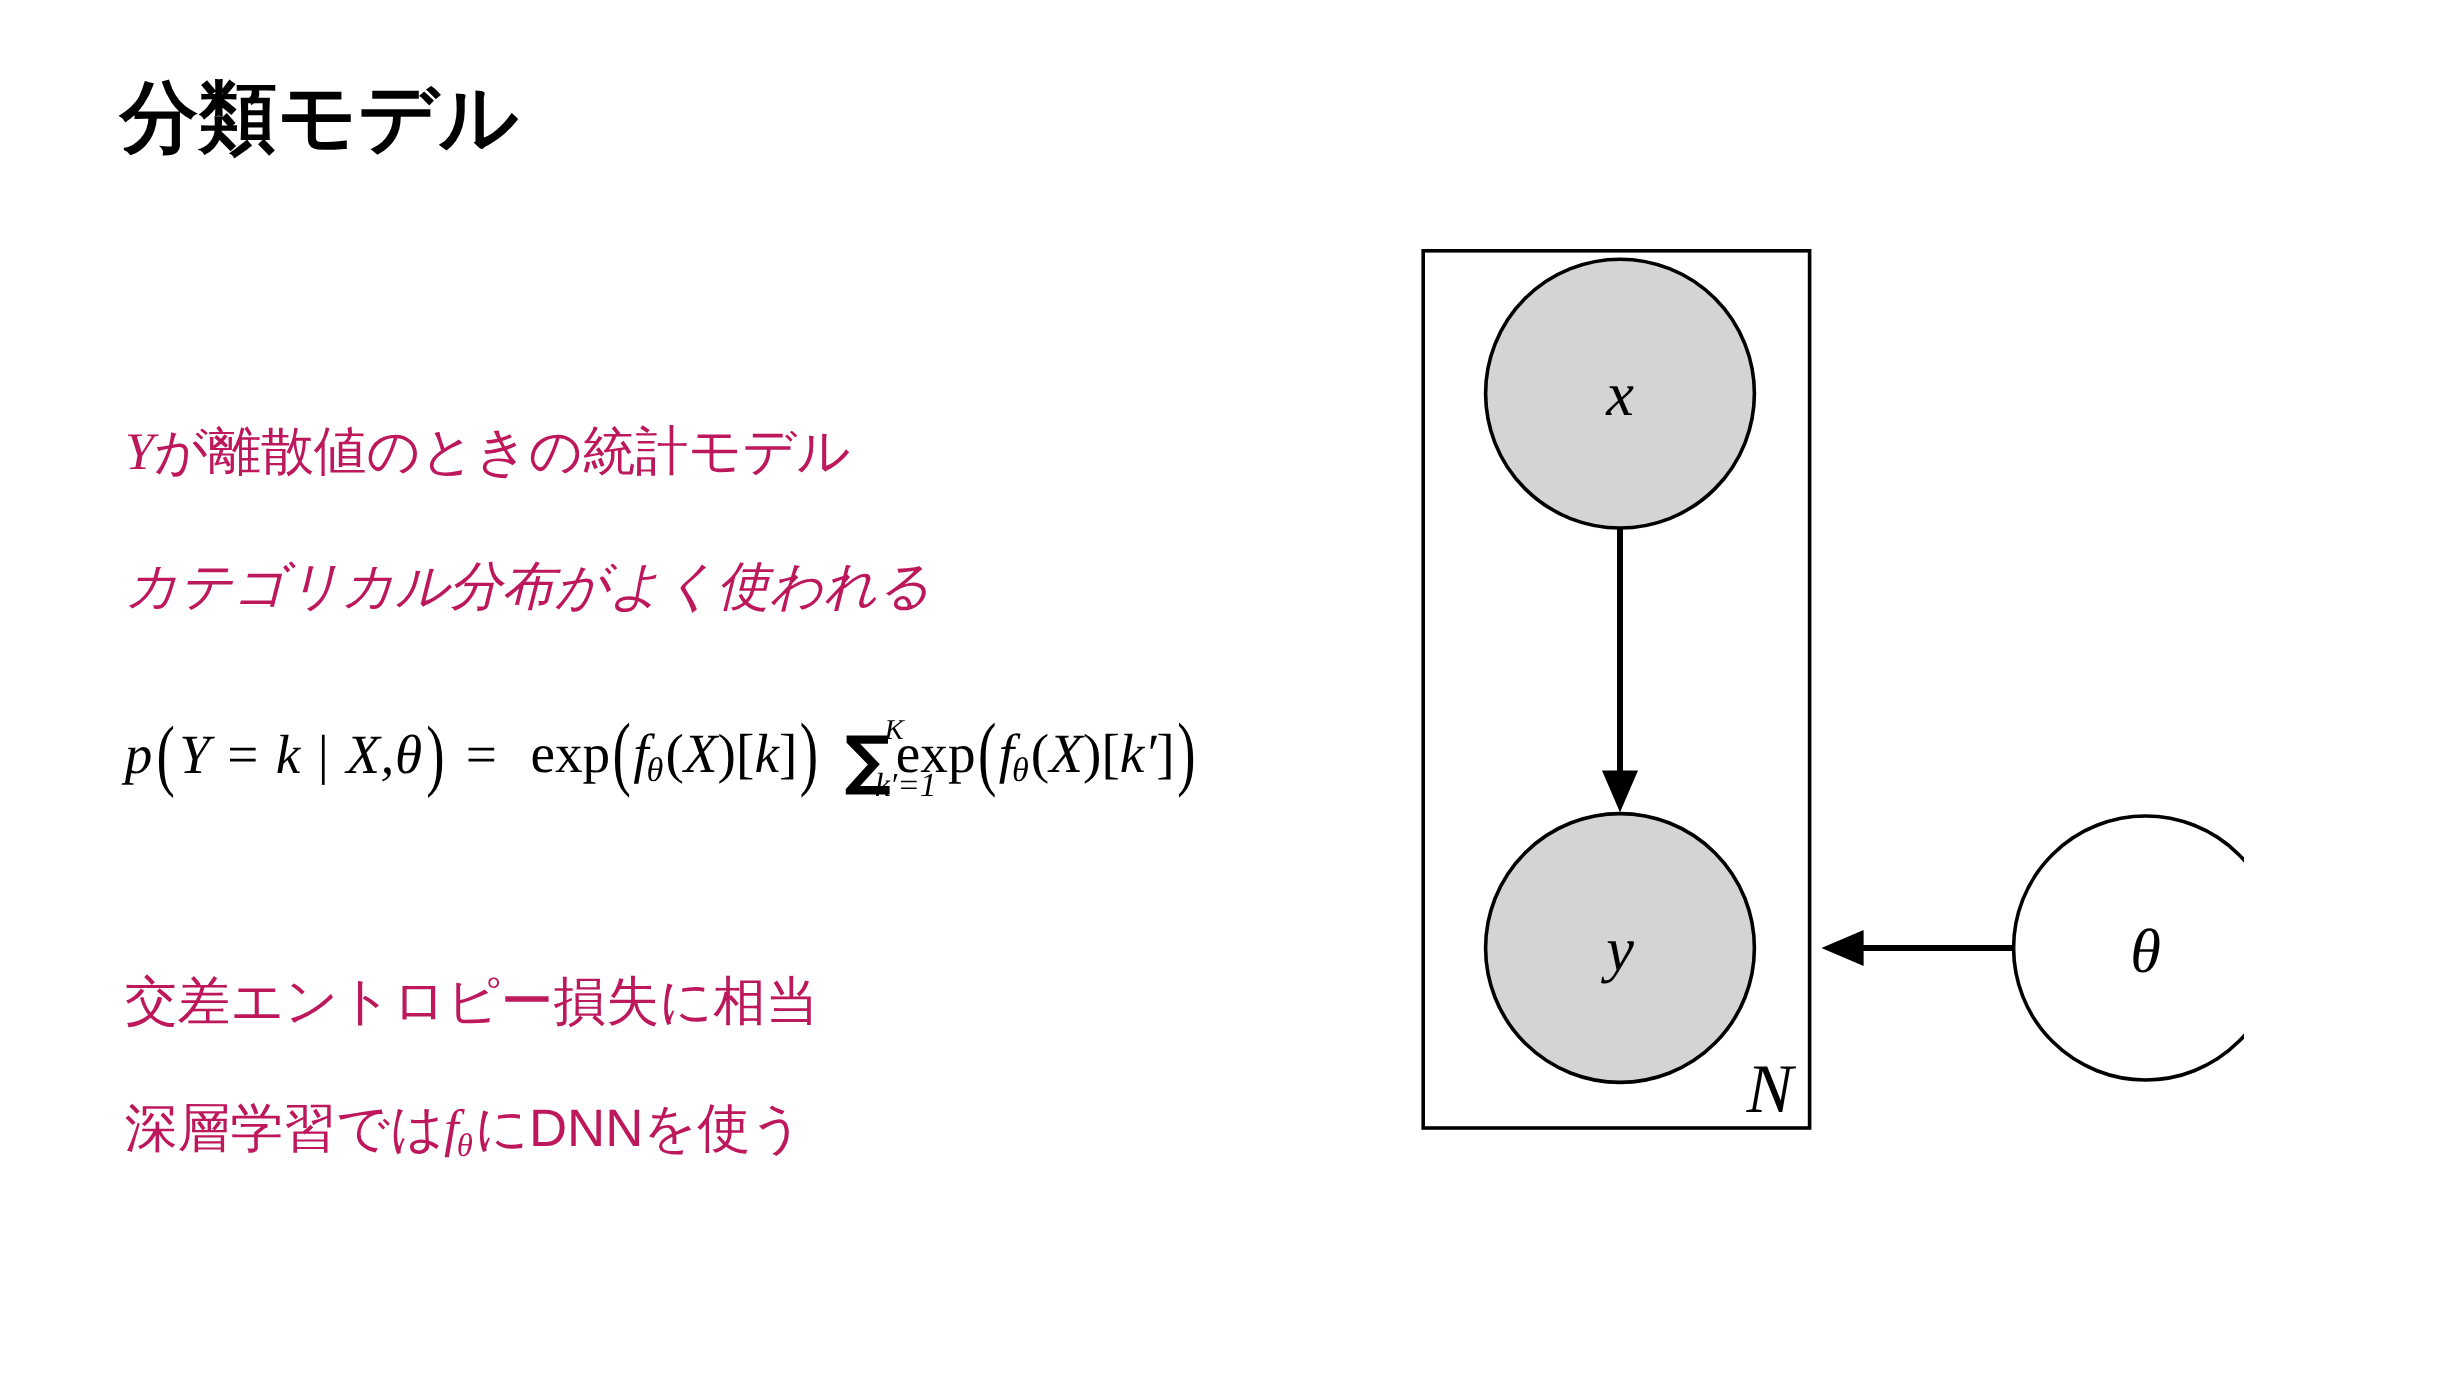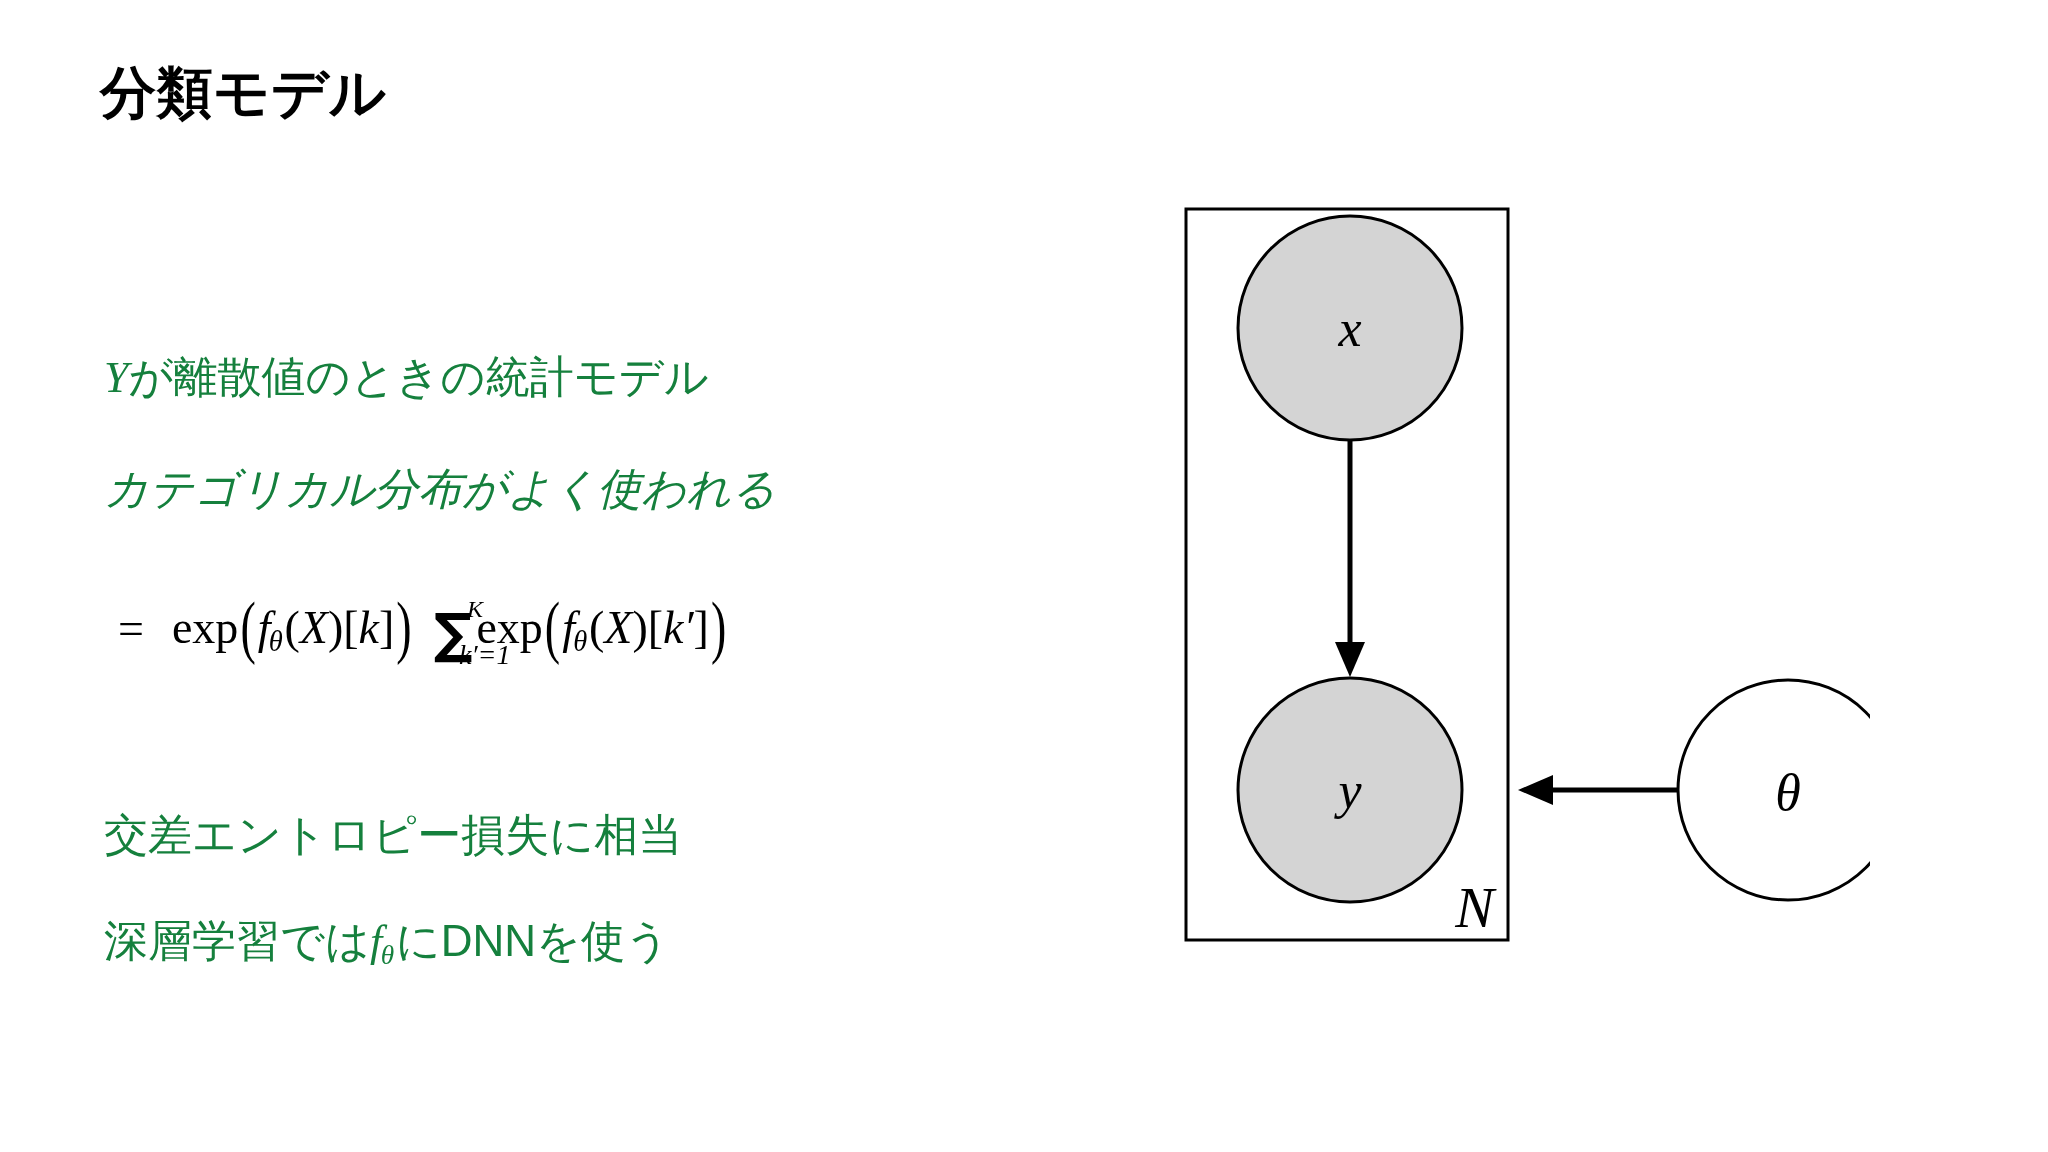--- a/index.html
+++ b/index.html
@@ -16,40 +16,40 @@
     color: #000000;
   }
 
   
   #slide-title {
     position: absolute;
     left: 100px;
     top: 62px;
     font-family: "Liberation Sans", sans-serif;
     font-weight: bold;
-    font-size: 56px;
+    font-size: 65px;
     letter-spacing: 0.01em;
     line-height: 1.1;
     white-space: nowrap;
   }
 
   
   #body-column {
     position: absolute;
     left: 104px;
     top: 355px;
     width: 900px;
   }
 
   .body-line {
     font-family: "Liberation Serif", serif;
     font-size: 44px;
     line-height: 1.0;
     white-space: nowrap;
-    color: #15803d;
+    color: #be185d;
   }
 
   .bl-1 { position: absolute; left: 0;  top: 0px; }
   .bl-2 { position: absolute; left: 0;  top: 112px; font-style: italic; }
   .bl-3 { position: absolute; left: 0;  top: 458px; text-align: right; }
   .bl-4 { position: absolute; left: 0;  top: 564px; }
 
   .jp { font-family: "Liberation Sans", sans-serif; }
   .mi { font-family: "Liberation Serif", serif; font-style: italic; }
   .mi-up { font-family: "Liberation Serif", serif; font-style: italic; }
@@ -197,20 +197,23 @@
     <span class="jp">交差エントロピー損失に相当</span>
   </div>
 
   <div class="body-line bl-4">
     <span class="jp">深層学習では</span><span class="ftheta"><span>f</span><span class="sub">θ</span></span><span class="jp">にDNNを使う</span>
   </div>
 </div>
 
 <div id="formula">
 
+  <span class="lhs">
+    <span>p</span><span class="paren">(</span><span>Y</span><span class="eqsign">=</span><span>k</span><span class="eqsign">|</span><span>X</span><span>,</span><span>θ</span><span class="paren">)</span>
+  </span>
 
   <span class="eqsign">=</span>
 
   <span class="frac">
     <span class="num">
       <span class="op">exp</span><span class="bigparen">(</span><span class="ftheta"><span>f</span><span class="sub">θ</span></span><span class="op">(</span><span class="mi-up">X</span><span class="op">)</span><span class="op">[</span><span class="mi">k</span><span class="op">]</span><span class="bigparen">)</span>
     </span>
     <span class="bar"></span>
     <span class="den">
       <span class="sumwrap">

